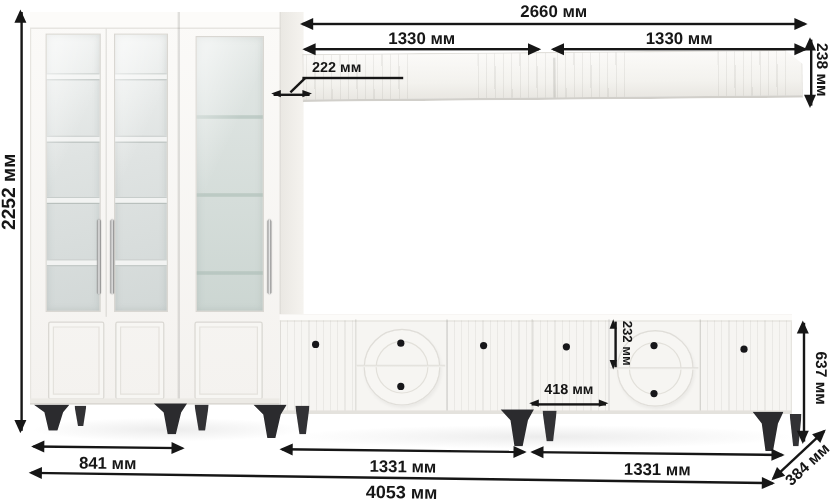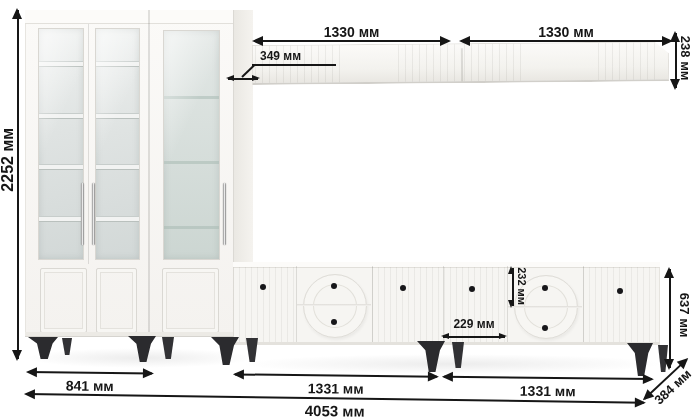--- a/index.html
+++ b/index.html
@@ -174,20 +174,28 @@
   <div class="legA" style="left:627px;top:343px;width:26px;height:33px"></div>
   <div class="legB" style="left:658px;top:345px;width:10px;height:27px"></div>
 
   <div class="dim dv" style="left:12px;top:8px;height:353px">
     <i class="l"></i>
       <i class="at"></i>
       <i class="ab"></i>
     <span class="dlabel rot-ccw" style="left:-56px;top:143px;width:104px;font-size:16px">2252 мм</span>
   </div>
 
+  <div class="dim" style="left:250px;top:2px;width:423px;height:24px">
+    <span class="dlabel" style="left:0;right:0;top:0">2660 мм</span>
+    <div class="dh" style="left:0;right:0;bottom:0">
+        <i class="l"></i>
+        <i class="al"></i>
+        <i class="ar"></i>
+      </div>
+  </div>
 
   <div class="dim" style="left:252px;top:25px;width:199px;height:22px">
     <span class="dlabel" style="left:0;right:0;top:0">1330 мм</span>
     <div class="dh" style="left:0;right:0;bottom:0">
         <i class="l"></i>
         <i class="al"></i>
         <i class="ar"></i>
       </div>
   </div>
   <div class="dim" style="left:459px;top:25px;width:214px;height:22px">
@@ -200,21 +208,21 @@
   </div>
 
   <div class="dim dv" style="left:670px;top:31px;height:59px">
     <i class="l"></i>
       <i class="at"></i>
       <i class="ab"></i>
     <span class="dlabel rot-cw" style="left:-25px;top:20px;width:80px;font-size:13px">238 мм</span>
   </div>
 
   <div class="dimgroup">
-    <span class="dlabel" style="left:260px;top:50px;font-size:12px">349 мм</span>
+    <span class="dlabel" style="left:260px;top:50px;font-size:12px">222 мм</span>
     <div class="thinline" style="left:252px;top:64px;width:84px;height:2px"></div>
     <div class="thinline" style="left:242px;top:76px;width:17px;height:2px;transform:rotate(-44deg);transform-origin:0 50%"></div>
     <div class="dh sm" style="left:226px;top:74px;width:34px">
       <i class="l"></i>
         <i class="al"></i>
         <i class="ar"></i>
     </div>
   </div>
 
   <div class="dim dv" style="left:664px;top:267px;height:103px">
@@ -237,21 +245,21 @@
     <i class="l"></i>
       <i class="at"></i>
       <i class="ab"></i>
     <span class="dlabel rot-cw" style="left:-21px;top:14px;width:70px;font-size:11px">232 мм</span>
   </div>
 
   <div class="dim dh sm" style="left:441px;top:332px;width:66px">
     <i class="l"></i>
       <i class="al"></i>
       <i class="ar"></i>
-    <span class="dlabel" style="left:0;right:0;top:-14px;font-size:12px">229 мм</span>
+    <span class="dlabel" style="left:0;right:0;top:-14px;font-size:12px">418 мм</span>
   </div>
 
   <div class="dimgroup" style="left:24px;top:366px;width:634px;height:32px;transform:rotate(0.65deg);transform-origin:0 0">
     <div class="dim" style="left:2px;top:0;width:128px;height:30px">
       <div class="dh" style="left:0;right:0;top:0">
           <i class="l"></i>
           <i class="al"></i>
           <i class="ar"></i>
         </div>
       <span class="dlabel" style="left:0;right:0;top:12px">841 мм</span>

